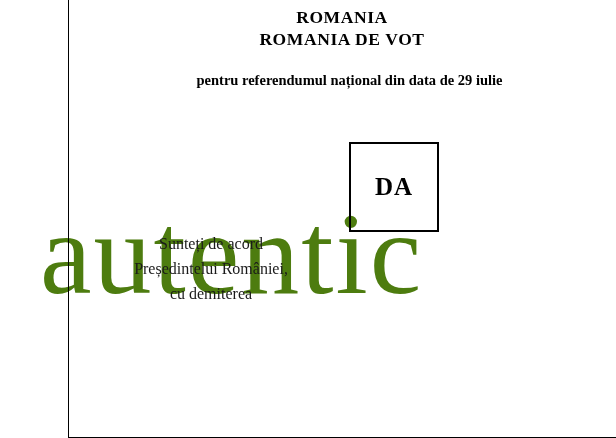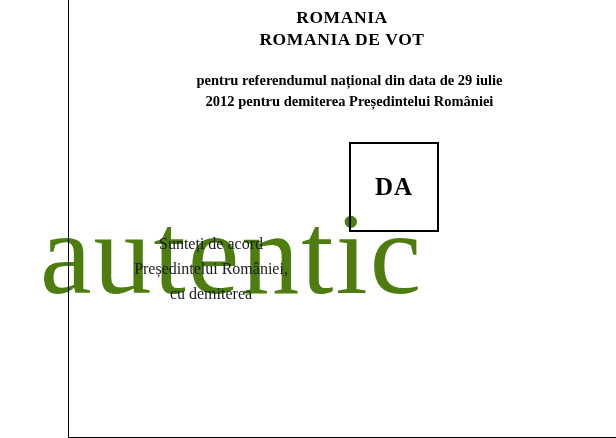--- a/index.html
+++ b/index.html
@@ -146,21 +146,20 @@
 
   <div class="content">
 
     <div class="title-block">
       <div class="title-line">ROMANIA</div>
       <div class="title-line">ROMANIA DE VOT</div>
     </div>
 
     <div class="subtitle-block">
       <div class="subtitle-line">pentru referendumul național din data de 29 iulie</div>
-      <div class="subtitle-line">2012 pentru demiterea Președintelui României</div>
     </div>
 
     <div class="question-block">
       <div class="question-line">Sunteți de acord</div>
       <div class="question-line">Președintelui României,</div>
       <div class="question-line">cu demiterea</div>
     </div>
 
     <div class="vote-box" id="box-da">
       <span class="vote-box-label">DA</span>

